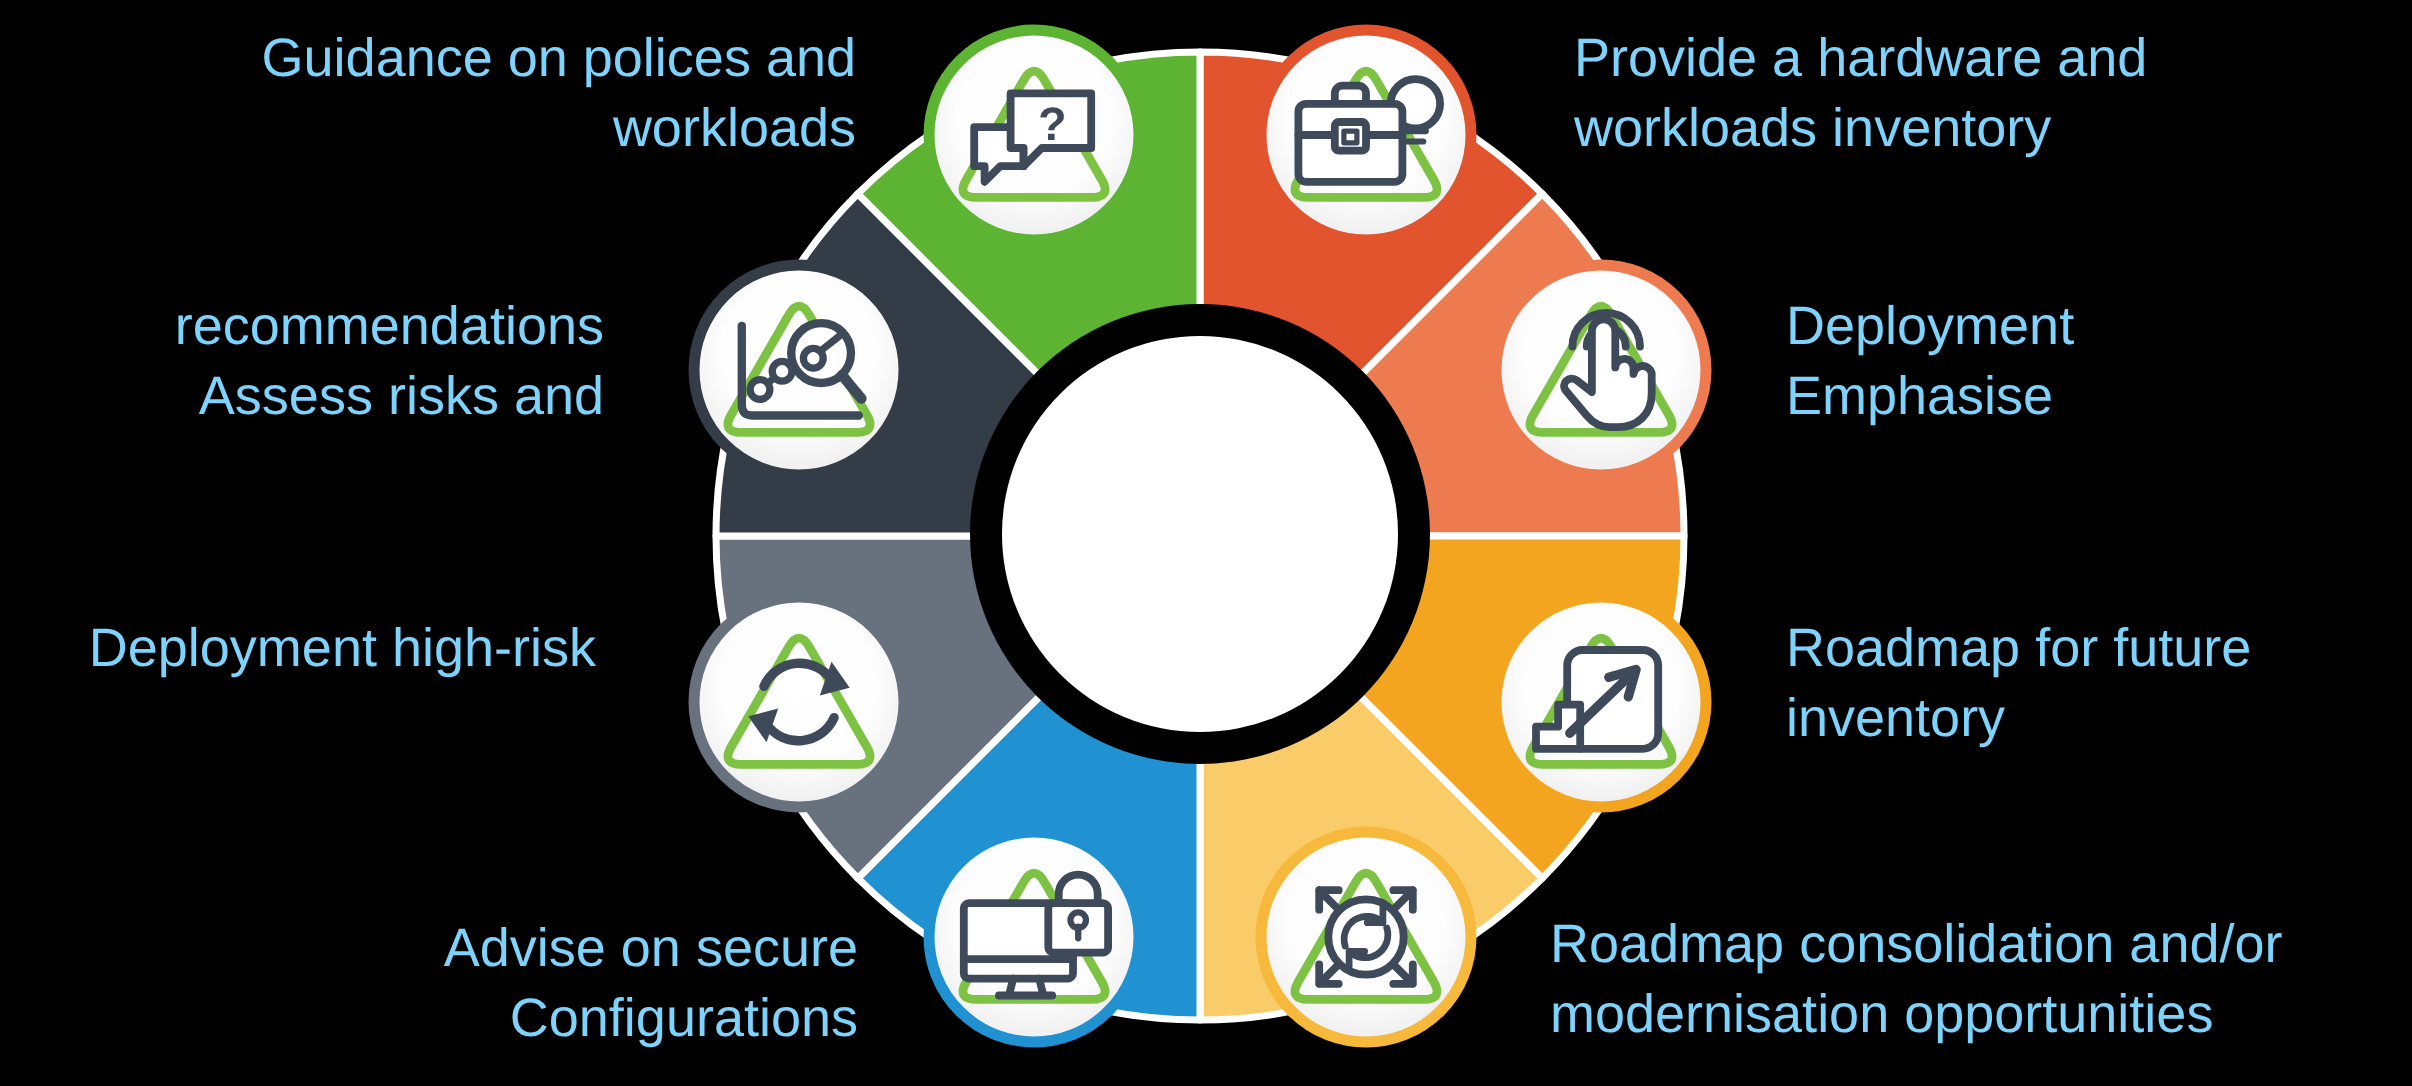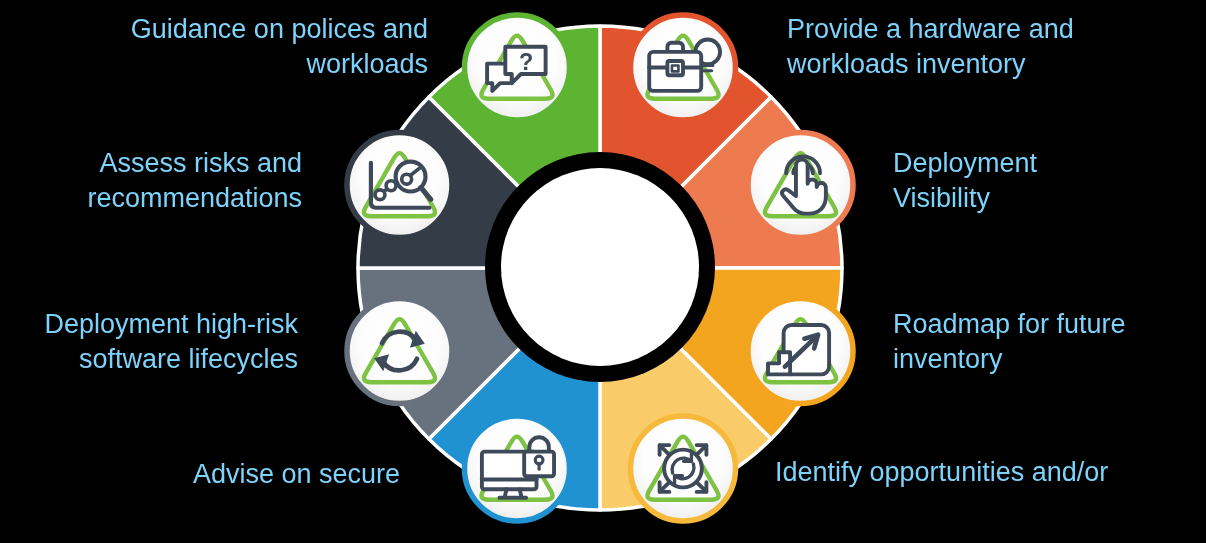--- a/index.html
+++ b/index.html
@@ -155,40 +155,41 @@
     <div>Guidance on polices and</div>
     <div>workloads</div>
   </div>
 
   <div class="label" style="top:12px; left:773px;margin-left:14px;">
     <div>Provide a hardware and</div>
     <div>workloads inventory</div>
   </div>
 
   <div class="label align-right" style="top:146px; right:904px;">
+    <div>recommendations</div>
     <div>Assess risks and</div>
-    <div>recommendations</div>
   </div>
 
   <div class="label" style="top:146px; left:893px;">
     <div>Deployment</div>
-    <div>Visibility</div>
+    <div>Emphasise</div>
   </div>
 
   <div class="label align-right" style="top:307px; right:908px;">
     <div>Deployment high-risk</div>
-    <div>software lifecycles</div>
   </div>
 
   <div class="label" style="top:307px; left:893px;">
     <div>Roadmap for future</div>
     <div>inventory</div>
   </div>
 
-  <div class="label align-right" style="top:457px; right:806px;">
+  <div class="label align-right" style="top:457px; right:777px;">
     <div>Advise on secure</div>
+    <div>Configurations</div>
   </div>
 
   <div class="label" style="top:455px; left:775px;">
-    <div>Identify opportunities and/or</div>
+    <div>Roadmap consolidation and/or</div>
+    <div>modernisation opportunities</div>
   </div>
 
 </div>
 
 </body></html>

